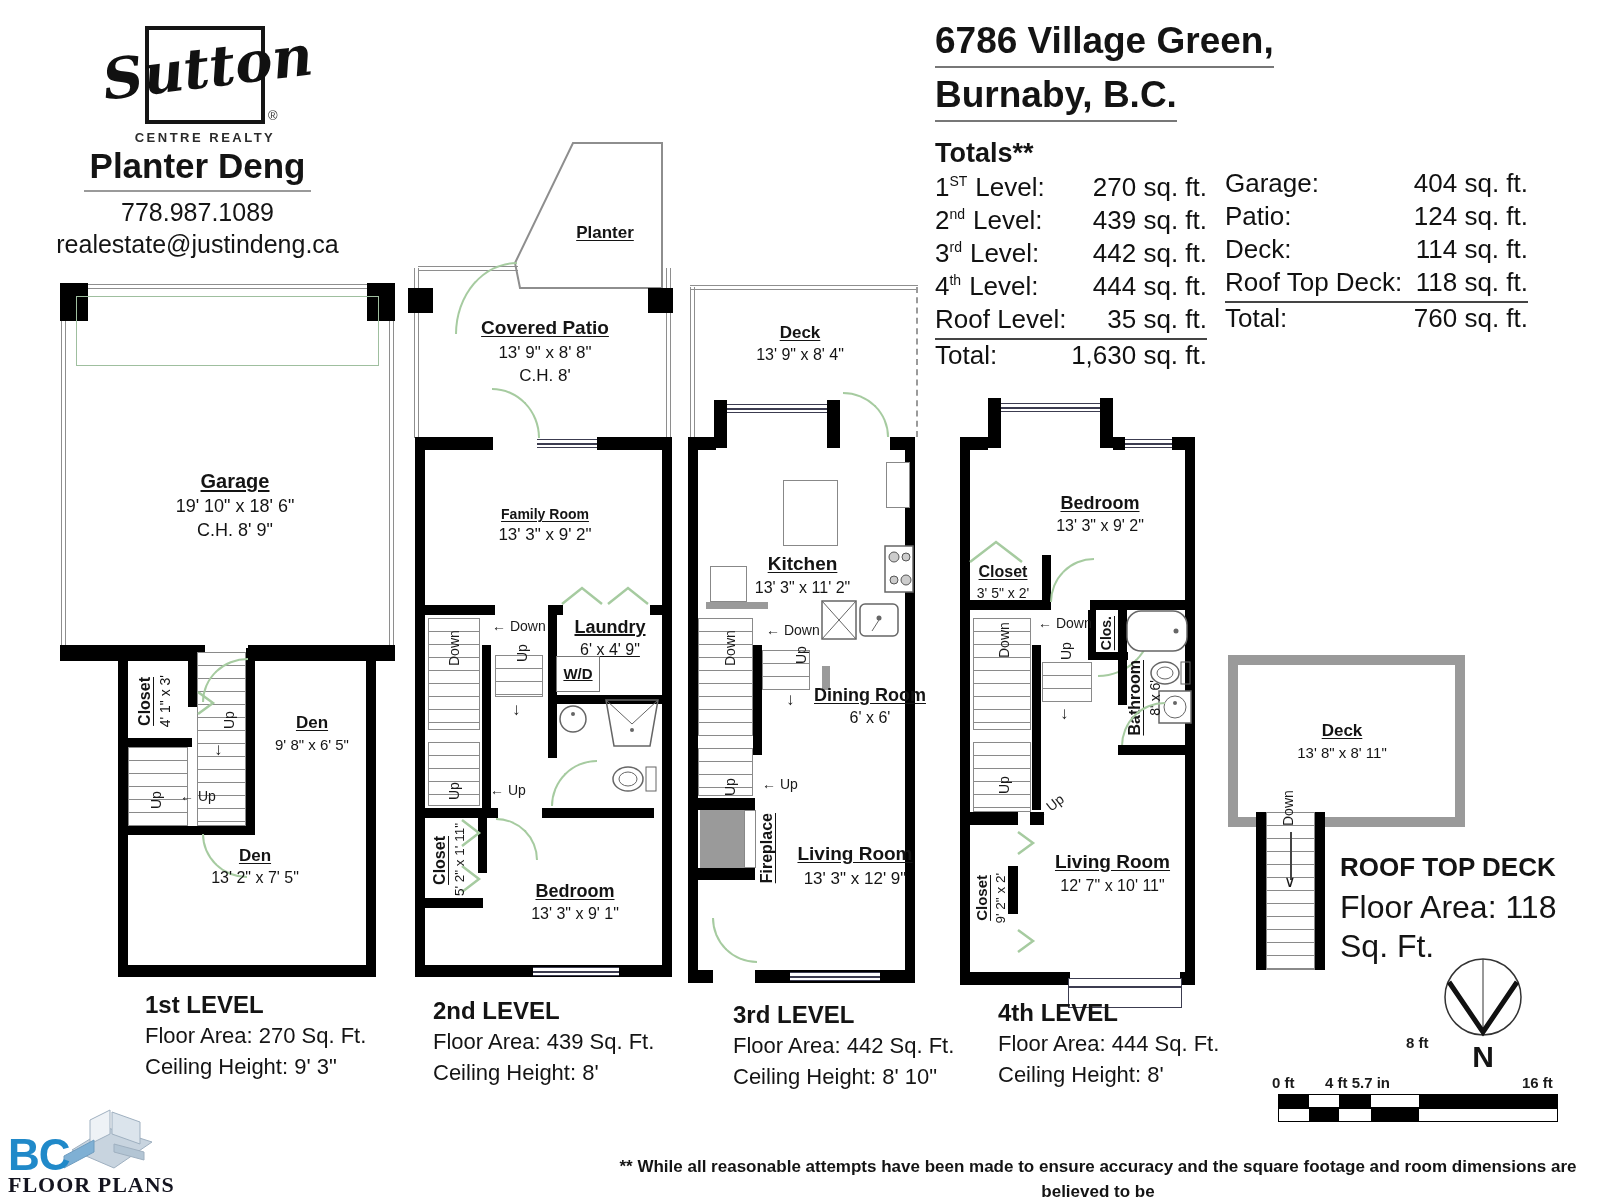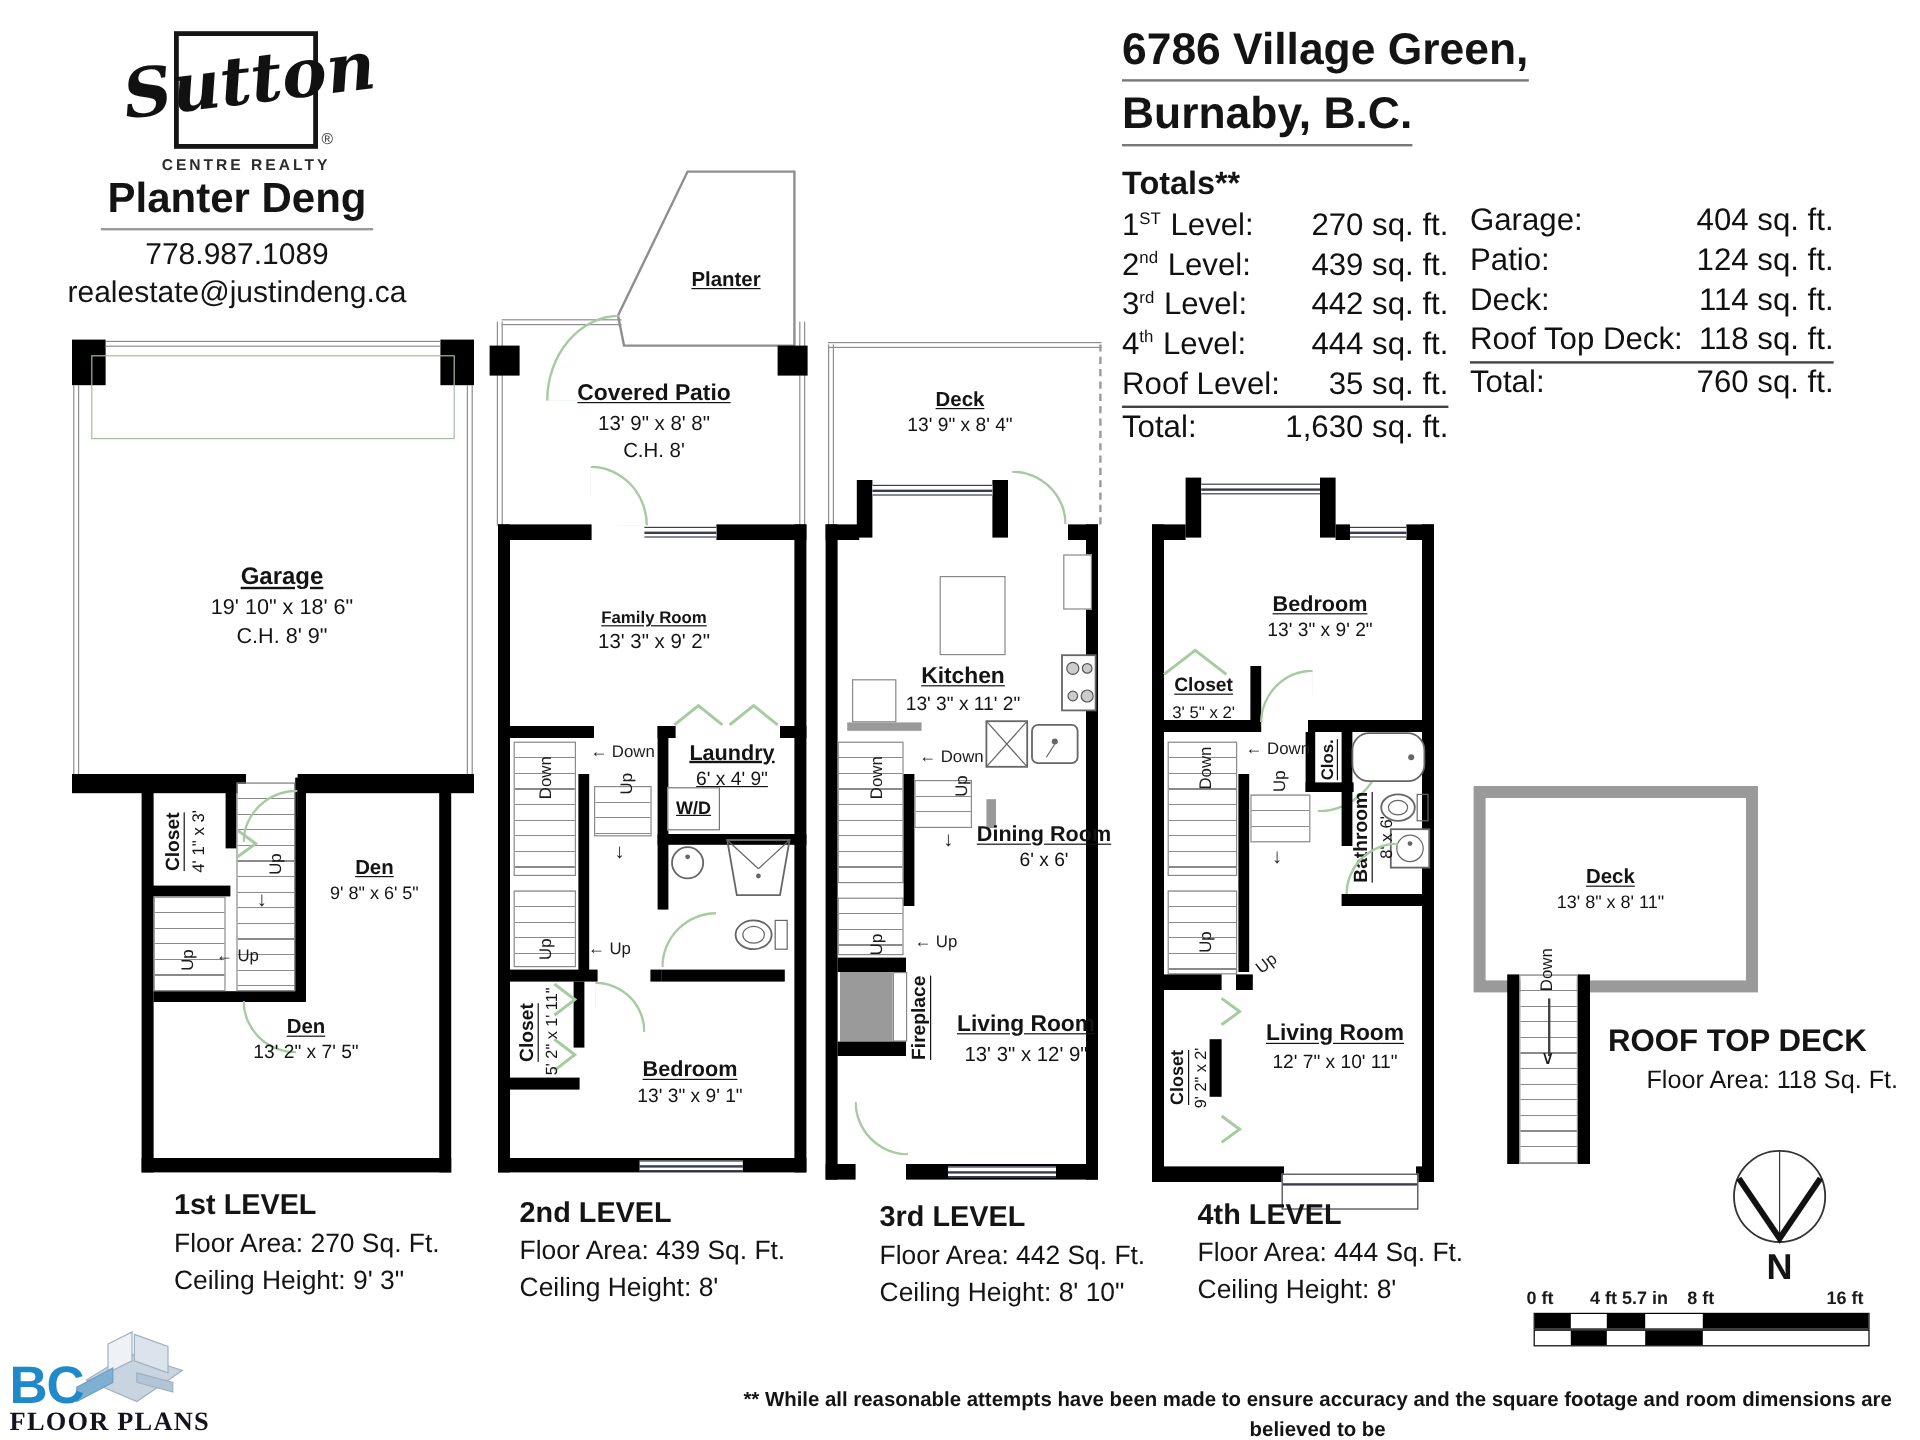--- a/index.html
+++ b/index.html
@@ -437,37 +437,37 @@
       <span class="rd" style="font-size:15px;">13' 8" x 8' 11"</span>
     </div>
     <div class="w" style="left:1256px;top:812px;width:10px;height:158px;"></div>
     <div class="w" style="left:1315px;top:812px;width:10px;height:158px;"></div>
     <div class="st" style="left:1266px;top:812px;width:49px;height:158px;"></div>
     <span class="sl vt" style="left:1280px;top:778px;height:48px;">Down</span>
     <div class="fix" style="left:1290px;top:832px;width:1.5px;height:48px;background:#444;"></div>
     <span class="sl" style="left:1284px;top:872px;font-size:16px;">∨</span>
     <div class="cap" style="left:1340px;top:852px;">
       <span class="ct" style="font-size:26px;">ROOF TOP DECK</span>
-      <span class="cl" style="font-size:21px;margin-left:32px;">Floor Area: 118 Sq. Ft.</span>
+      <span class="cl" style="font-size:32px;">Floor Area: 118 Sq. Ft.</span>
     </div>
   </div>
 
   <div>
     <svg class="fix" style="left:1442px;top:956px;" width="82" height="84">
       <circle cx="41" cy="41" r="38" stroke="#333" stroke-width="1.5" fill="none"></circle>
       <line x1="41" y1="3" x2="41" y2="77" stroke="#333" stroke-width="1"></line>
       <path d="M7,26 L41,76 L75,26" stroke="#111" stroke-width="5" fill="none"></path>
     </svg>
     <div class="fix txtc" style="left:1442px;top:1040px;width:82px;font-size:30px;font-weight:700;">N</div>
   </div>
 
   <div>
     <span class="sl" style="left:1272px;top:1074px;font-size:15px;font-weight:700;">0 ft</span>
     <span class="sl" style="left:1325px;top:1074px;font-size:15px;font-weight:700;">4 ft 5.7 in</span>
-    <span class="sl" style="left:1406px;top:1074px;font-size:15px;font-weight:700;">8 ft</span>
+    <span class="sl" style="left:1406px;top:1034px;font-size:15px;font-weight:700;">8 ft</span>
     <span class="sl" style="left:1522px;top:1074px;font-size:15px;font-weight:700;">16 ft</span>
     <div class="fix" style="left:1278px;top:1094px;width:280px;height:14px;border:1px solid #000;">
       <div style="position:absolute;left:0;top:0;width:30px;height:12px;background:#000;"></div>
       <div style="position:absolute;left:60px;top:0;width:32px;height:12px;background:#000;"></div>
       <div style="position:absolute;left:140px;top:0;width:138px;height:12px;background:#000;"></div>
     </div>
     <div class="fix" style="left:1278px;top:1108px;width:280px;height:14px;border:1px solid #000;">
       <div style="position:absolute;left:30px;top:0;width:30px;height:12px;background:#000;"></div>
       <div style="position:absolute;left:92px;top:0;width:48px;height:12px;background:#000;"></div>
     </div>

